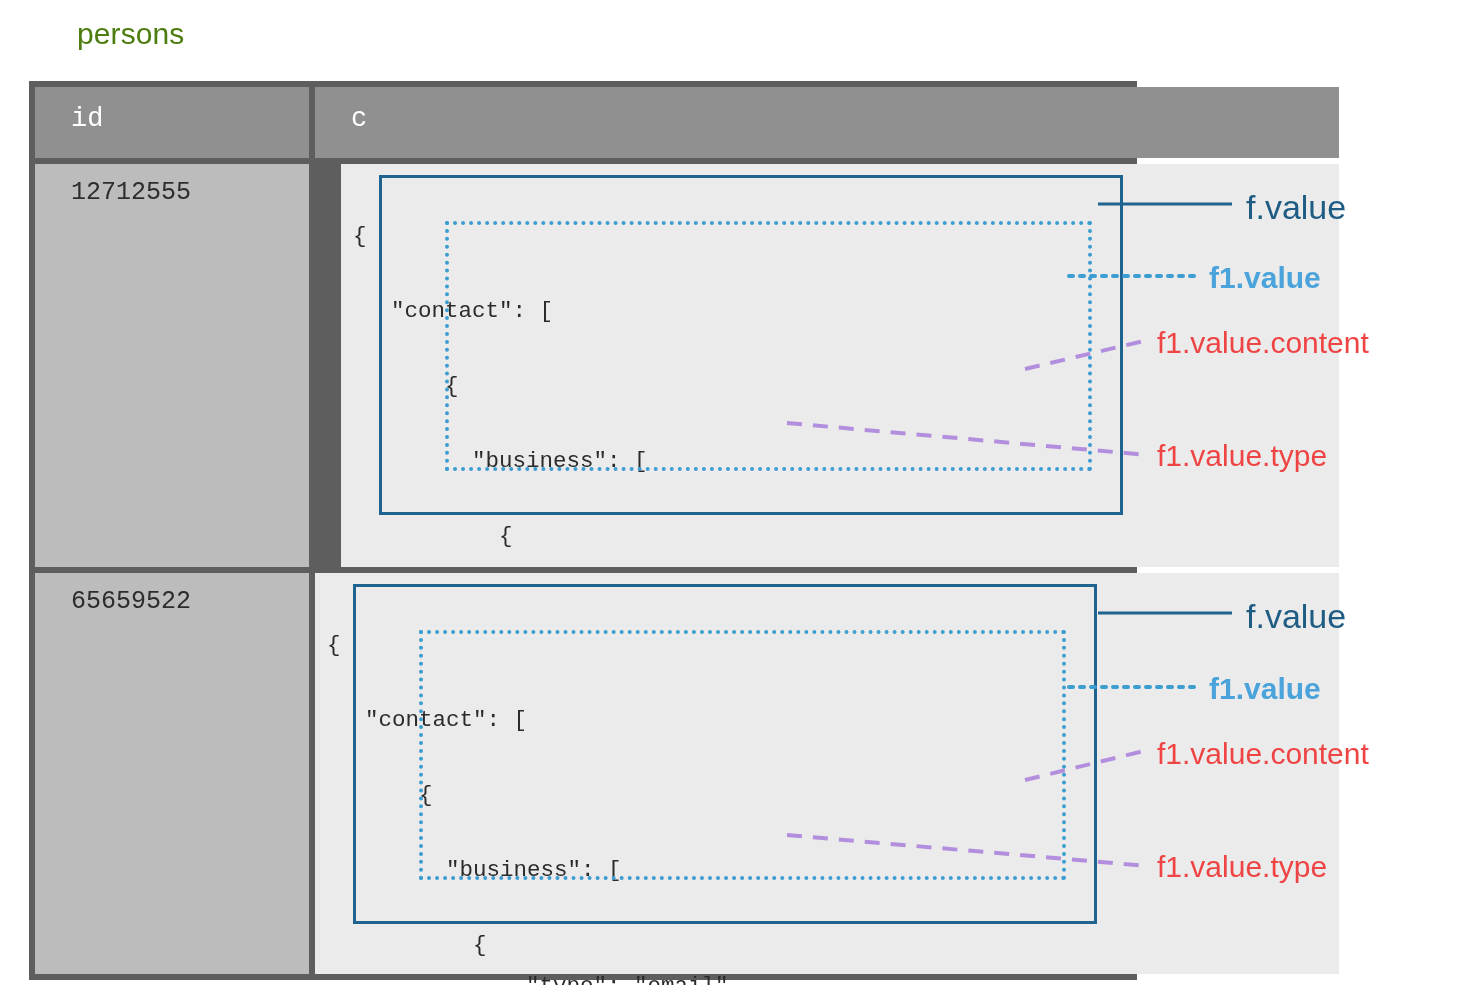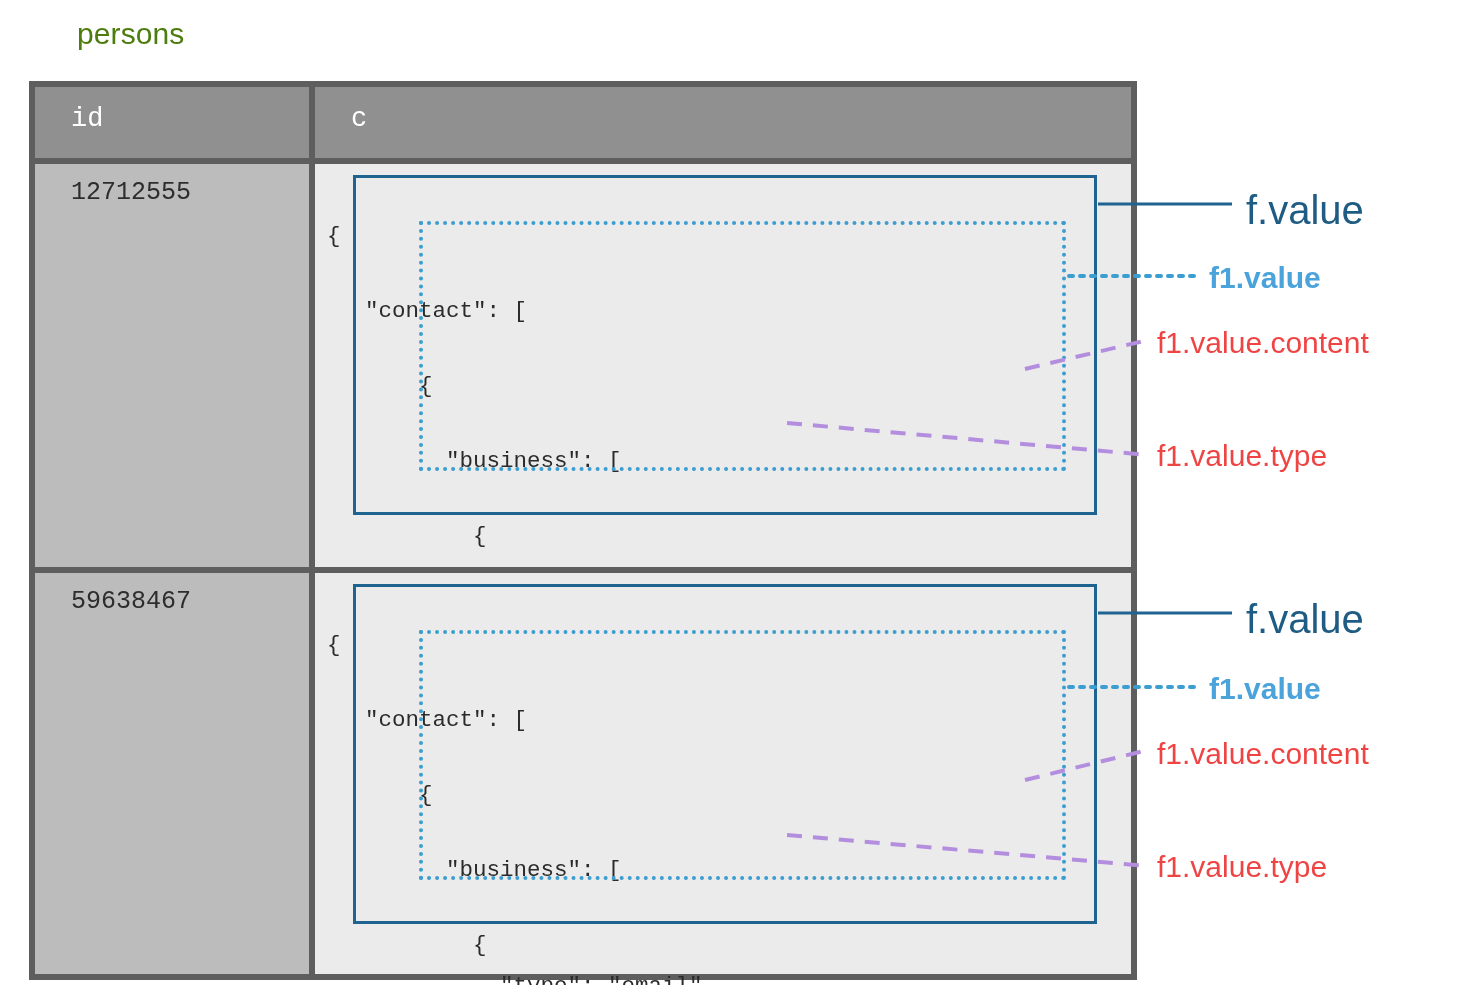--- a/index.html
+++ b/index.html
@@ -43,21 +43,21 @@
     width: 1108px;
     height: 899px;
     background: #5e5e5e;
     box-sizing: border-box;
     border: 6px solid #5e5e5e;
   }
 
   .trow {
     position: absolute;
     left: 0;
-    width: 1096px;
+    width: 1304px;
     display: flex;
   }
   .cell-id {
     width: 274px;
     box-sizing: border-box;
     flex: 0 0 274px;
   }
   .cell-c {
     flex: 1 1 auto;
     box-sizing: border-box;
@@ -86,21 +86,21 @@
     font-family: "Liberation Mono", monospace;
     font-size: 25px;
     padding: 14px 0 0 36px;
     margin-right: 6px;
   }
   .data-row .cell-c {
     background: #ebebeb;
     padding: 0;
   }
 
-  #row-1 { top: 77px;  height: 403px; }
+  #row-1 { top: 77px;  height: 403px; gap: 26px; }
   #row-2 { top: 486px; height: 401px; }
 
   
   .json-block {
     position: relative;
     font-family: "Liberation Mono", monospace;
     font-size: 22.5px;
     color: #2b2b2b;
     white-space: pre;
     line-height: 25px;
@@ -133,21 +133,21 @@
     width: 1457px;
     height: 985px;
     pointer-events: none;
   }
   .ann-label {
     position: absolute;
     white-space: nowrap;
     font-family: "Liberation Sans", sans-serif;
   }
   .lbl-fvalue {
-    font-size: 40px;
+    font-size: 34px;
     color: #1f5c84;
   }
   .lbl-f1value {
     font-size: 30px;
     color: #4aa3db;
     font-weight: bold;
   }
   .lbl-purple {
     font-size: 30px;
     color: #ef4444;
@@ -187,21 +187,21 @@
           
           
           
         </div>
         <div class="box-outer" style="left:38px; top:11px; width:744px; height:340px;"></div>
         <div class="box-inner" style="left:104px; top:57px; width:647px; height:250px;"></div>
       </div>
     </div>
 
     <div class="trow data-row" id="row-2">
-      <div class="cell-id">59638467</div>
+      <div class="cell-id">65659522</div>
       <div class="cell-c">
         <div class="json-block">
           <div class="json-line">{</div>
           <div class="json-line" style="padding-left:38px">"contact": [</div>
           <div class="json-line" style="padding-left:38px">    {</div>
           <div class="json-line" style="padding-left:38px">      "business": [</div>
           <div class="json-line" style="padding-left:38px">        {</div>
           
           
           

